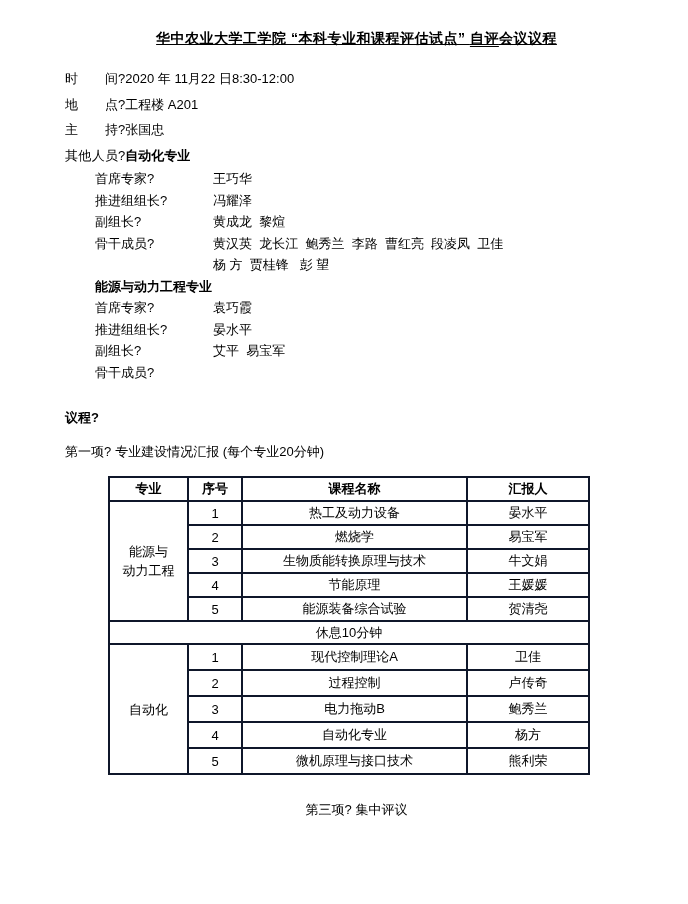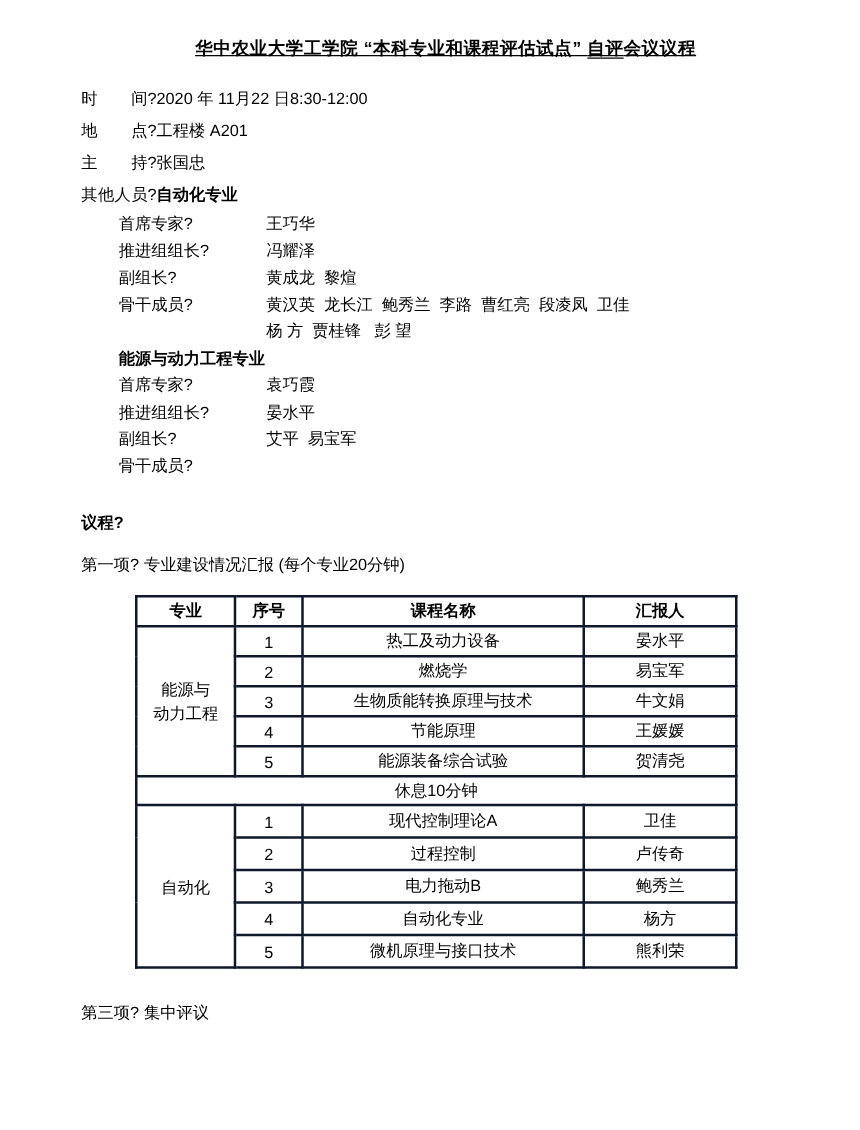--- a/index.html
+++ b/index.html
@@ -41,21 +41,21 @@
   .schedule th, .schedule td {
     border:2px solid #0f172a; text-align:center; vertical-align:middle;
     padding:0; font-size:13px; overflow:hidden;
   }
   .schedule th { font-weight:bold; height:22px; }
   .schedule td.s1 { height:22px; }
   .schedule td.s2 { height:24px; }
   .schedule td.break-cell { height:21px; }
   .schedule td.major { white-space:pre-line; line-height:19px; }
 
-  .tail1 { margin-top:25px; }
+  .tail1 { margin-top:25px;text-align:center; }
 </style>
 </head>
 <body>
 
 <div class="page">
 
   <h1 class="title"><span>华中农业大学工学院 “本科专业和课程评估试点” </span><span class="u">自评</span><span>会议议程</span></h1>
 
   <div class="kv"><span class="k">时 间</span><span>?</span><span class="v">2020 年 11月22 日8:30-12:00</span></div>
 

